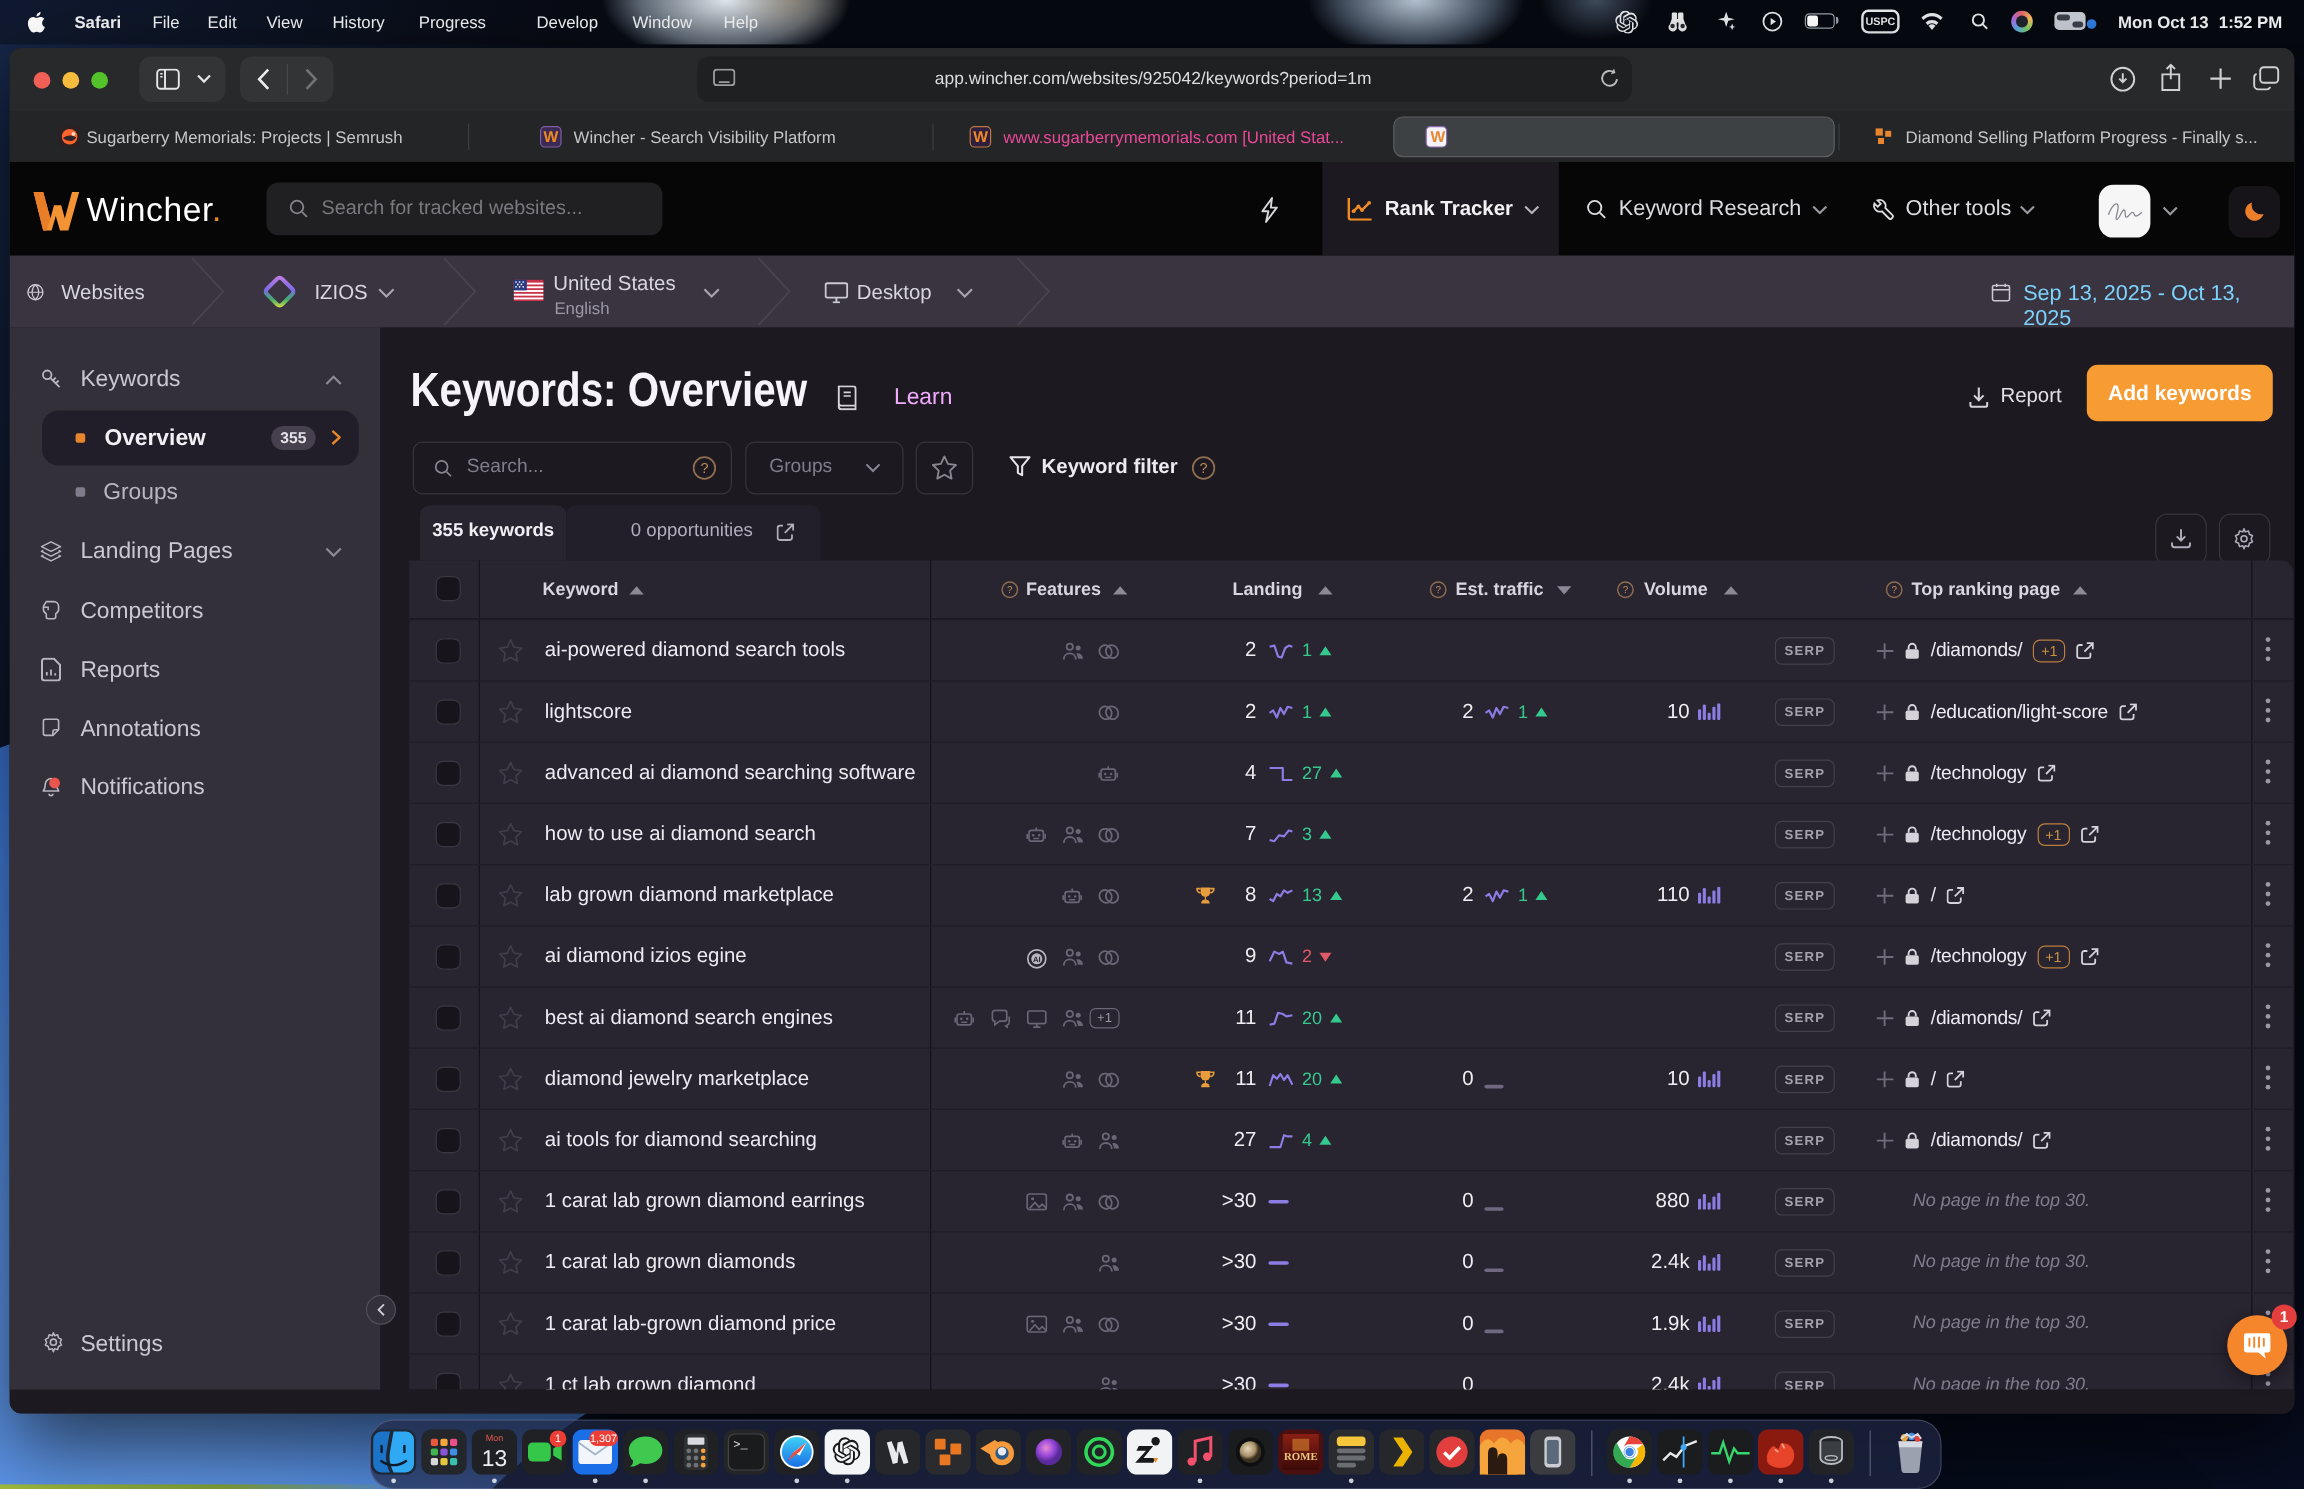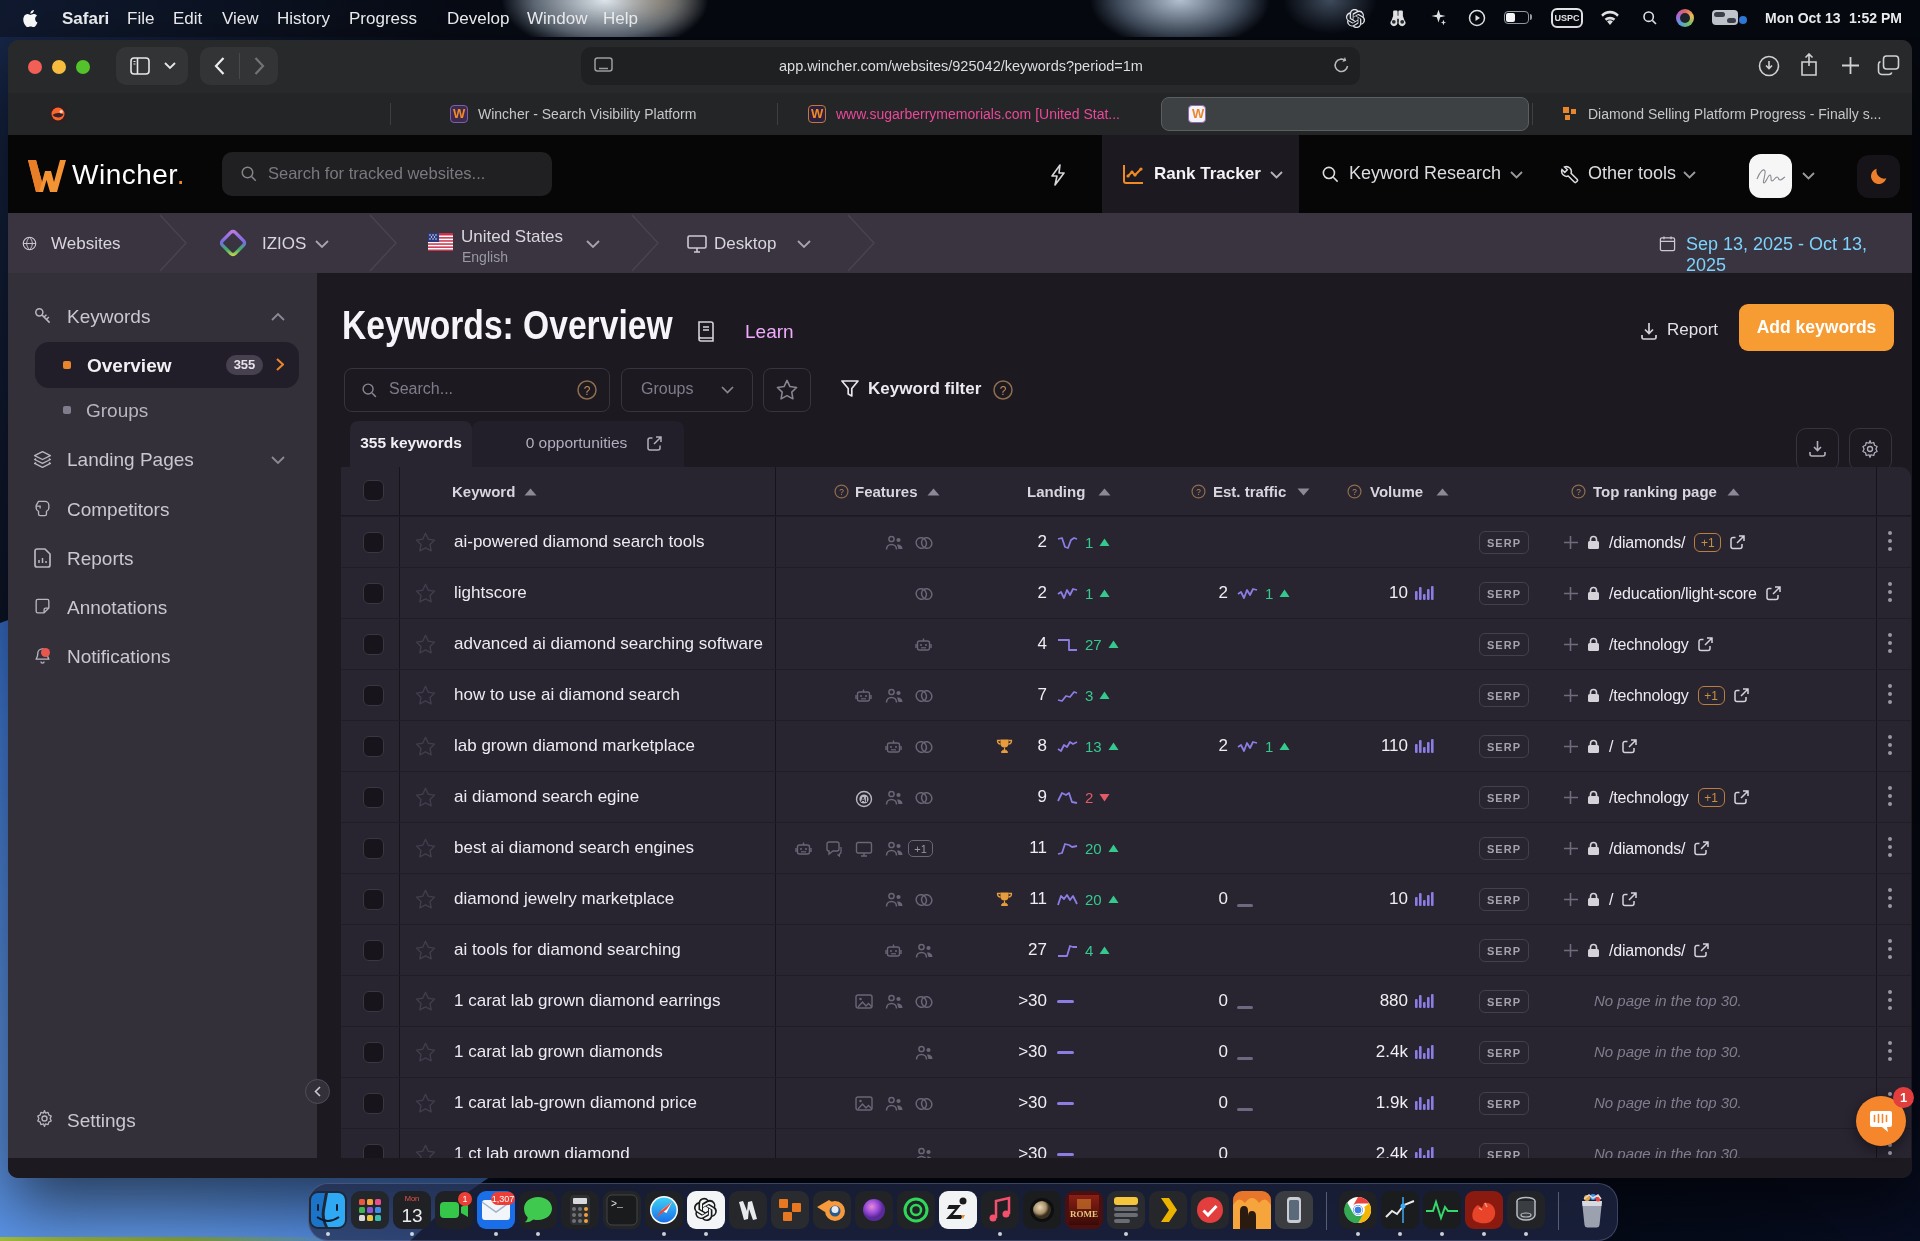--- a/index.html
+++ b/index.html
@@ -9,21 +9,21 @@
 #wall{position:absolute;inset:0;background:
  linear-gradient(115deg, rgba(40,70,130,0.5) 0%, rgba(20,30,60,0.2) 18%, rgba(10,14,26,0) 30%),
  radial-gradient(1400px 700px at 85% 115%, #0a1230 0%, #060a18 60%, #05080f 100%),
  linear-gradient(160deg,#141c33 0%,#0c1226 45%,#081020 100%);}
 #wall .blobBL{position:absolute;left:-420px;bottom:-640px;width:1300px;height:1300px;border-radius:50%;
  background:radial-gradient(circle at 42% 42%, #6aa2f0 0%, #4583e4 40%, #2d63c4 62%, rgba(25,50,120,0) 82%);}
 #wall .darkBL{position:absolute;left:330px;bottom:-560px;width:1600px;height:780px;border-radius:50%;
  background:radial-gradient(ellipse at 42% 55%, #040814 0%, #050b1a 58%, rgba(6,12,28,0) 80%);}
 
 #menubar{position:absolute;left:0;top:0;width:1920px;height:37px;background:rgba(8,10,18,0.45);color:#fff;}
-#menubar .it{position:absolute;top:0;height:37px;line-height:37px;font-size:17px;color:#f2f3f5;}
+#menubar .it{position:absolute;top:0;height:37px;line-height:37px;font-size:14px;color:#f2f3f5;}
 
 #win{position:absolute;left:8px;top:40px;width:1904px;height:1138px;border-radius:10px;background:#262729;
  box-shadow:0 30px 70px rgba(0,0,0,0.65);overflow:hidden;}
 #toolbar{position:absolute;left:0;top:0;width:100%;height:53px;background:#27292b;}
 .tl{position:absolute;top:20px;width:14px;height:14px;border-radius:50%;}
 .tbgroup{position:absolute;top:7px;height:38px;background:#323436;border-radius:10px;}
 #tabbar{position:absolute;left:0;top:53px;width:100%;height:42px;background:#232527;}
 .tabsep{position:absolute;top:10px;width:1px;height:22px;background:#3d3f41;}
 .tab{position:absolute;top:0;height:42px;color:#bdbec0;font-size:14px;}
 .tab .fav{position:absolute;top:12px;width:18px;height:18px;border-radius:4px;}
@@ -161,20 +161,21 @@
       <div class="tabsep" style="left:769px"></div>
       <div class="tabsep" style="left:1524px"></div>
       <div class="abs" style="left:1153px;top:4px;width:368px;height:34px;background:#3e4144;border:1px solid #5c5e60;border-radius:8px"></div>
       <div class="tab" style="left:41px;width:340px">
         <div class="fav" style="left:0;background:#2b2123"></div>
 <svg class="abs" style="left:2px;top:14px" width="14" height="14" viewBox="0 0 14 14">
           <circle cx="7" cy="7" r="6.5" fill="#ff642d"></circle>
           <path d="M1.5 8c3-2.5 7-2.8 11-.5-1.5 2.8-4.5 3.6-7.5 2.6C3.5 9.6 2.2 8.8 1.5 8z" fill="#33242a"></path>
           <circle cx="10.2" cy="4.6" r="1.6" fill="#ffd9c4"></circle>
         </svg>
+<div class="ttl" style="left:23px;color:#c6c7c9">Sugarberry Memorials: Projects | Semrush</div>
       </div>
       <div class="tab" style="left:442px;width:330px">
         <div class="fav" style="left:0;background:#3d2a52;border:1px solid #7c5fa8"></div>
 <div class="abs" style="left:3px;top:13px;width:12px;height:16px;color:#f08a24;font-weight:bold;font-size:13px">W</div>
 <div class="ttl" style="left:28px;color:#c6c7c9">Wincher - Search Visibility Platform</div>
       </div>
       <div class="tab" style="left:800px;width:360px">
         <div class="fav" style="left:0;background:#2e1f3e;border:1px solid #c07840"></div>
 <div class="abs" style="left:3px;top:13px;width:12px;height:16px;color:#f08a24;font-weight:bold;font-size:13px">W</div>
 <div class="ttl" style="left:28px;color:#ec4899;width:318px">www.sugarberrymemorials.com [United Stat...</div>
@@ -729,21 +730,21 @@
               <b style="top:0"></b>
               <b style="top:8px"></b>
               <b style="top:16px"></b>
             </div>
           </div>
           <div class="trow" style="top:304px">
             <div class="abs" style="left:22px;top:15px;width:21px;height:21px;background:#17141b;border:1.5px solid #3b3642;border-radius:6px"></div>
             <svg class="abs" style="left:74px;top:15px" width="21" height="20" viewBox="0 0 24 23">
               <path d="M12 1.5l3.2 6.8 7.3 1-5.3 5.1 1.3 7.3L12 18.2l-6.5 3.5 1.3-7.3L1.5 9.3l7.3-1z" fill="none" stroke="#423d4b" stroke-width="1.6" stroke-linejoin="round"></path>
             </svg>
-            <div class="kwtxt">ai diamond search egine</div>
+            <div class="kwtxt">ai diamond izios egine</div>
             <svg class="abs" style="left:574px;top:18px" width="18" height="16" viewBox="0 0 18 16">
               <ellipse cx="6.3" cy="8" rx="5" ry="5.5" transform="rotate(-35 6.3 8)" fill="none" stroke="#6b6575" stroke-width="1.5"></ellipse>
               <ellipse cx="11.7" cy="8" rx="5" ry="5.5" transform="rotate(-35 11.7 8)" fill="none" stroke="#6b6575" stroke-width="1.5"></ellipse>
             </svg>
             <svg class="abs" style="left:544px;top:18px" width="19" height="16" viewBox="0 0 19 16">
               <circle cx="6.5" cy="4" r="2.6" fill="none" stroke="#6b6575" stroke-width="1.5"></circle>
               <path d="M1.5 14.5c0-3 2.2-5 5-5s5 2 5 5" fill="none" stroke="#6b6575" stroke-width="1.5"></path>
               <circle cx="13.5" cy="5" r="2.1" fill="#6b6575"></circle>
               <path d="M12 9.5c2.8-.4 5.5 1.3 5.5 4.5h-4" fill="#6b6575"></path>
             </svg>

